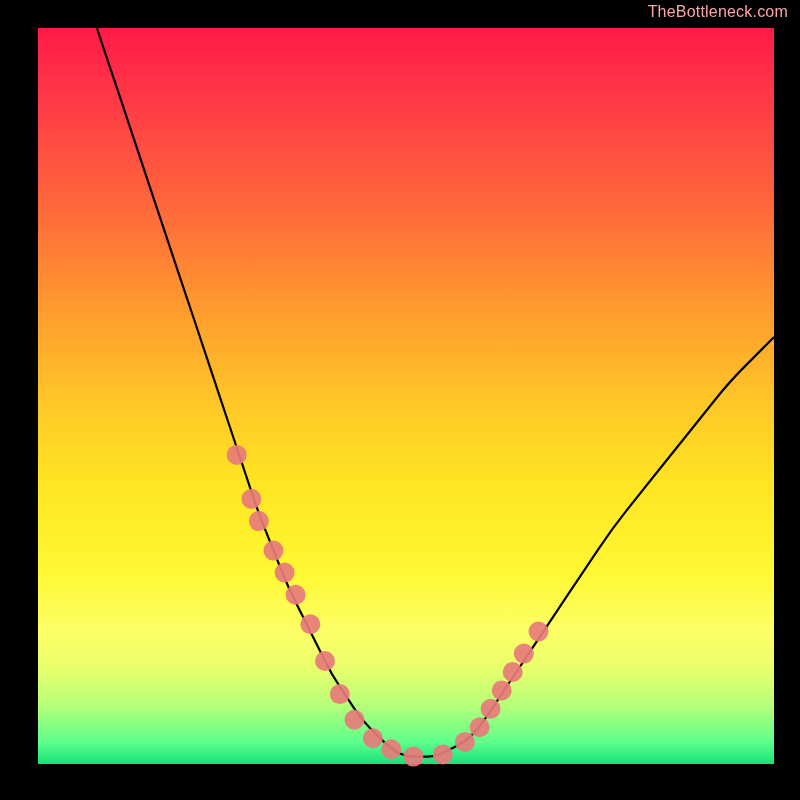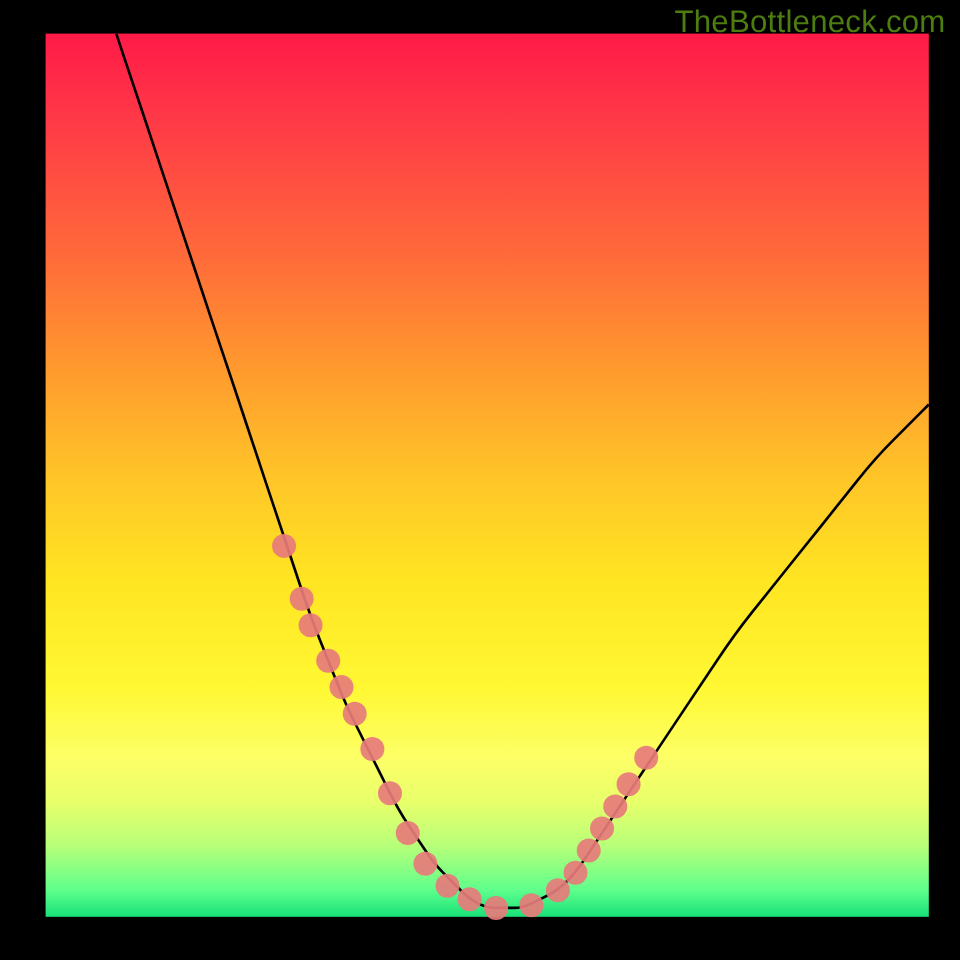--- a/index.html
+++ b/index.html
@@ -36,22 +36,22 @@
       #e8ff6b 87%,
       #b7ff79 92%,
       #5eff8c 97%,
       #18e078 100%
     );
   }
   .watermark {
     position: absolute;
     top: 3px;
     right: 12px;
-    color: #4d7c0f;
-    font-size: 26px;
+    color: #fca5a5;
+    font-size: 16px;
     letter-spacing: 0.2px;
     user-select: none;
   }
   svg.overlay {
     position: absolute;
     left: 0;
     top: 0;
     width: 736px;
     height: 736px;
     overflow: visible;

